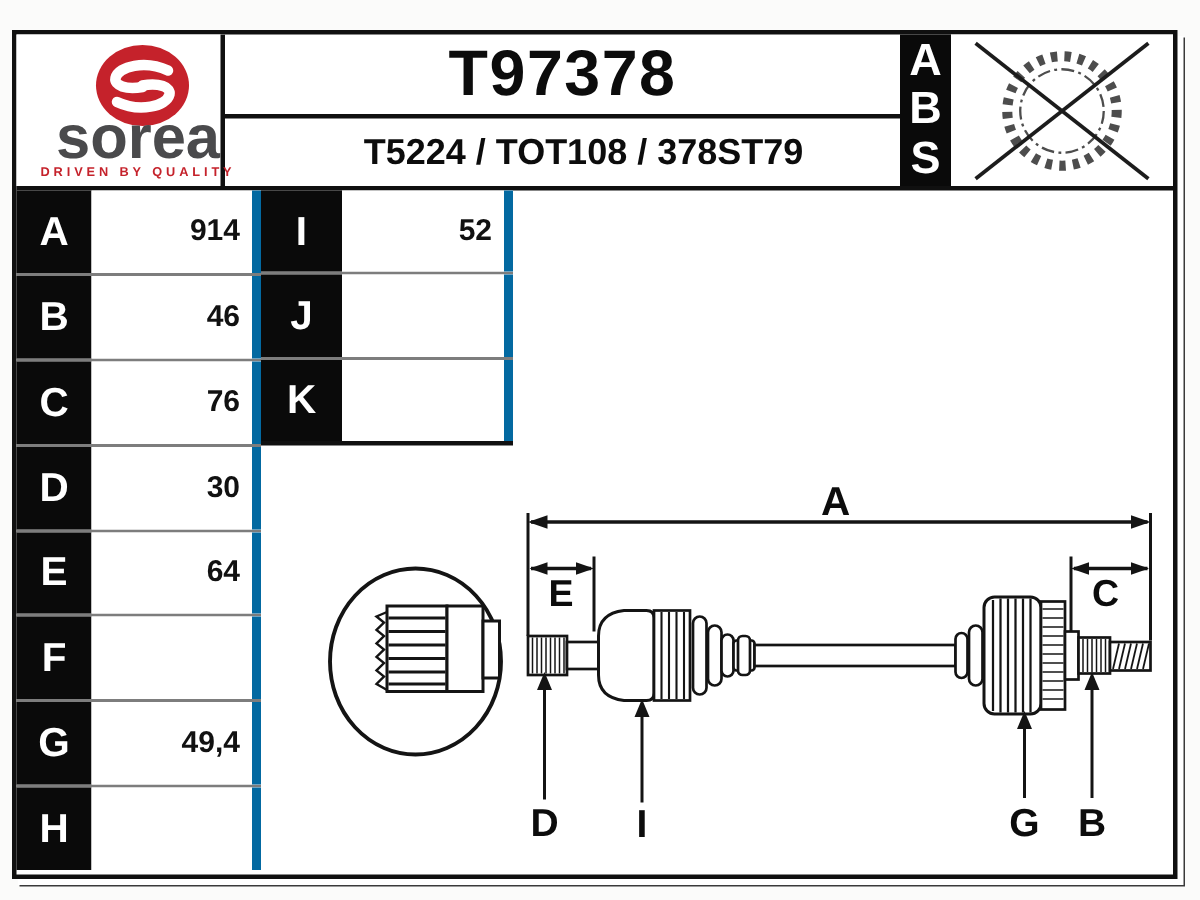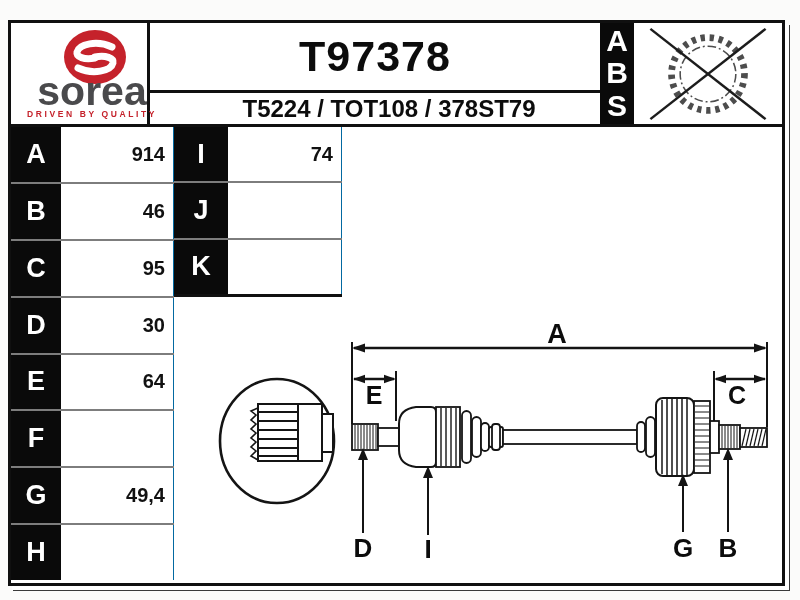--- a/index.html
+++ b/index.html
@@ -7,38 +7,38 @@
   #stage{position:relative;width:800px;height:600px;background:#fbfbfa;overflow:hidden;}
   #card{position:absolute;left:8px;top:20px;width:777px;height:566px;background:#fff;
         border:3px solid #101010;
         box-shadow:4px 4px 0 0 #ffffff,5px 5px 0 0 #3a3a3a;}
   
   #header{display:flex;height:104px;border-bottom:3px solid #101010;}
   #logo-box{width:139px;border-right:3px solid #101010;position:relative;background:#fff;flex:none;}
   #title-box{width:450px;flex:none;display:flex;flex-direction:column;}
   #part-number{flex:1;display:flex;align-items:center;justify-content:center;
                font-size:43px;font-weight:bold;color:#0c0c0c;letter-spacing:1px;}
-  #ref-line{height:34px;border-top:3px solid #101010;display:flex;align-items:center;justify-content:center;
+  #ref-line{height:48px;border-top:3px solid #101010;display:flex;align-items:center;justify-content:center;
             font-size:24px;font-weight:bold;color:#0c0c0c;padding-left:28px;}
   #abs-strip{width:34px;flex:none;background:#0a0a0a;display:flex;flex-direction:column;padding:2px 0;}
   #abs-strip .abs-letter{flex:1;display:flex;align-items:center;justify-content:center;
                          color:#fff;font-size:30px;font-weight:bold;line-height:1;}
   #gear-box{flex:1;display:flex;align-items:center;justify-content:center;background:#fff;}
   
   #main{position:relative;height:453px;}
   .spec-col{position:absolute;top:0;display:flex;flex-direction:column;}
   #left-table{left:0;width:163px;height:453px;}
   #mini-table{left:163px;width:168px;height:170px;border-bottom:3px solid #101010;}
   .spec-row{flex:1;display:flex;border-bottom:2px solid #7d7d7d;min-height:0;}
   .spec-row:last-child{border-bottom:none;}
   #mini-table .spec-row:last-child{border-bottom:none;}
   .spec-label{width:50px;flex:none;background:#0a0a0a;color:#fff;display:flex;align-items:center;
               justify-content:center;font-size:27px;font-weight:bold;}
   #mini-table .spec-label{width:54px;}
-  .spec-value{flex:1;background:#fff;border-right:1px solid #0369a1;display:flex;align-items:center;
+  .spec-value{flex:1;background:#fff;border-right:6px solid #0369a1;display:flex;align-items:center;
               justify-content:flex-end;padding-right:8px;font-size:20px;font-weight:bold;color:#111;}
   
   #drawing-svg{position:absolute;left:0;top:0;width:800px;height:600px;pointer-events:none;}
   svg text{font-family:"Liberation Sans","DejaVu Sans",sans-serif;}
 </style>
 </head>
 <body>
 
 <div id="stage">
   <div id="card">
@@ -82,21 +82,21 @@
         <div class="spec-row">
           <div class="spec-label">A</div>
           <div class="spec-value">914</div>
         </div>
         <div class="spec-row">
           <div class="spec-label">B</div>
           <div class="spec-value">46</div>
         </div>
         <div class="spec-row">
           <div class="spec-label">C</div>
-          <div class="spec-value">95</div>
+          <div class="spec-value">76</div>
         </div>
         <div class="spec-row">
           <div class="spec-label">D</div>
           <div class="spec-value">30</div>
         </div>
         <div class="spec-row">
           <div class="spec-label">E</div>
           <div class="spec-value">64</div>
         </div>
         <div class="spec-row">
@@ -109,21 +109,21 @@
         </div>
         <div class="spec-row">
           <div class="spec-label">H</div>
           <div class="spec-value"></div>
         </div>
       </div>
 
       <div id="mini-table" class="spec-col">
         <div class="spec-row">
           <div class="spec-label">I</div>
-          <div class="spec-value">74</div>
+          <div class="spec-value">52</div>
         </div>
         <div class="spec-row">
           <div class="spec-label">J</div>
           <div class="spec-value"></div>
         </div>
         <div class="spec-row">
           <div class="spec-label">K</div>
           <div class="spec-value"></div>
         </div>
       </div>

